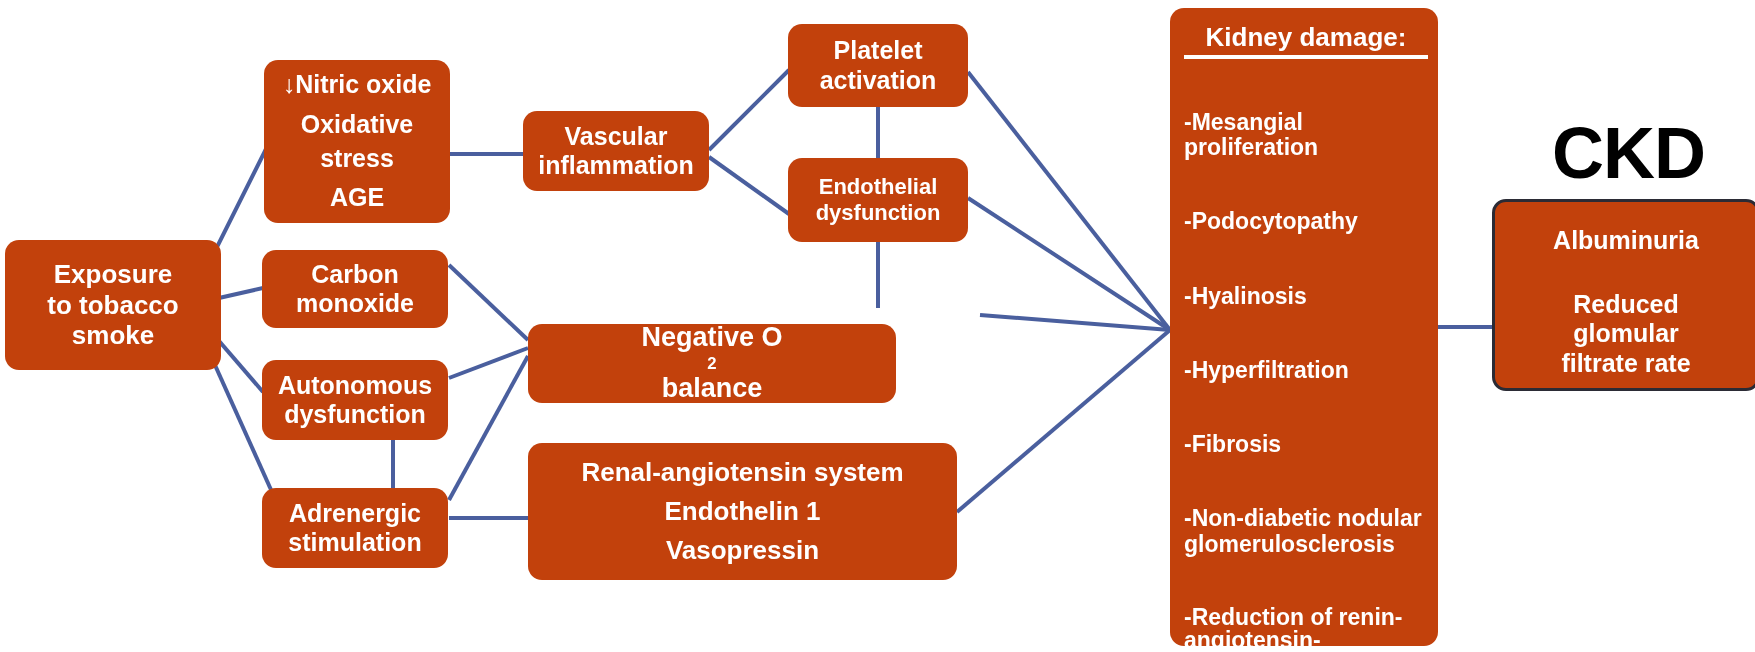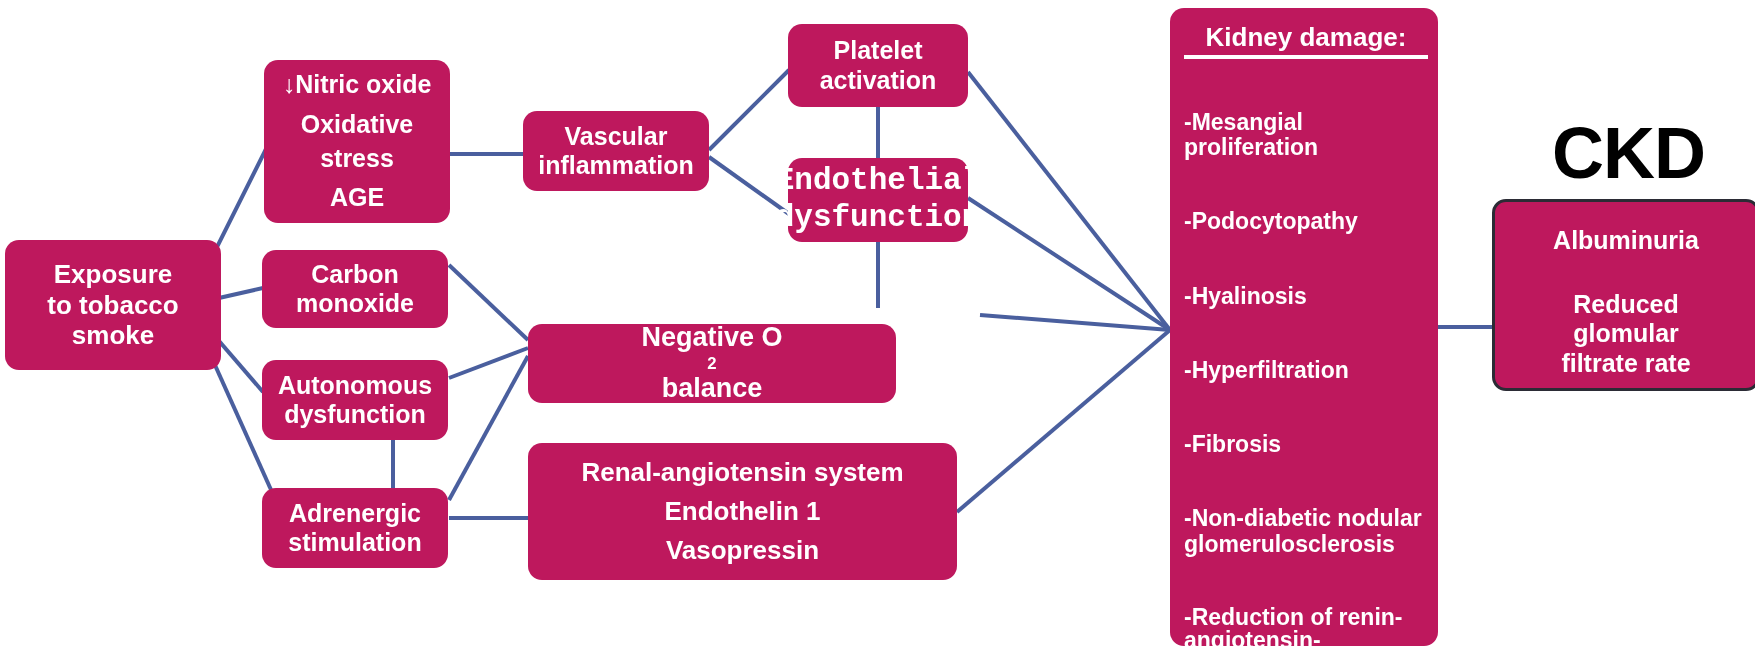--- a/index.html
+++ b/index.html
@@ -1,19 +1,19 @@
 <!DOCTYPE html>
 <html><head>
 <meta charset="utf-8">
 <style>
   html,body{margin:0;padding:0;background:#ffffff;}
   body{font-family:"Liberation Sans","DejaVu Sans",sans-serif;}
   #canvas{position:relative;width:1755px;height:652px;background:#fff;overflow:hidden;}
   svg.edges{position:absolute;left:0;top:0;width:1755px;height:652px;pointer-events:none;}
-  .node{position:absolute;background:#be185d;border-radius:14px;color:#fff;font-weight:bold;
+  .node{position:absolute;background:#c2410c;border-radius:14px;color:#fff;font-weight:bold;
         display:flex;flex-direction:column;align-items:center;justify-content:center;
         text-align:center;box-sizing:border-box;line-height:1.18;}
   .node span{display:block;}
   .node.left-align{align-items:flex-start;text-align:left;justify-content:flex-start;}
   #n-kidney{padding:14px 10px 6px 14px;gap:39px;}
   #n-kidney .khead{width:100%;text-align:center;font-size:26px;border-bottom:4px solid #ffffff;
       padding-bottom:2px;margin-bottom:12px;}
   #n-kidney .kitem{font-size:23px;margin-bottom:10px;line-height:1.1;}
   #n-kidney .kitem.tight{line-height:0.98;margin-bottom:0;}
   #n-ckd{border:3px solid #2b2b35;}
@@ -90,21 +90,21 @@
   <div class="node" id="n-vascular" style="left:523px;top:111px;width:186px;height:80px;font-size:25px;">
     <span>Vascular</span>
     <span>inflammation</span>
   </div>
 
   <div class="node" id="n-platelet" style="left:788px;top:24px;width:180px;height:83px;font-size:25px;">
     <span>Platelet</span>
     <span>activation</span>
   </div>
 
-  <div class="node" id="n-endothelial" style="left:788px;top:158px;width:180px;height:84px;font-size:31px;font-family:Liberation Mono, monospace;">
+  <div class="node" id="n-endothelial" style="left:788px;top:158px;width:180px;height:84px;font-size:22px;">
     <span>Endothelial</span>
     <span>dysfunction</span>
   </div>
 
   <div class="node" id="n-oxygen" style="left:528px;top:324px;width:368px;height:79px;font-size:27px;">
     <span>
         <span>Negative O</span>
         <span class="sub">2</span>
         <span> balance</span>
       </span>

